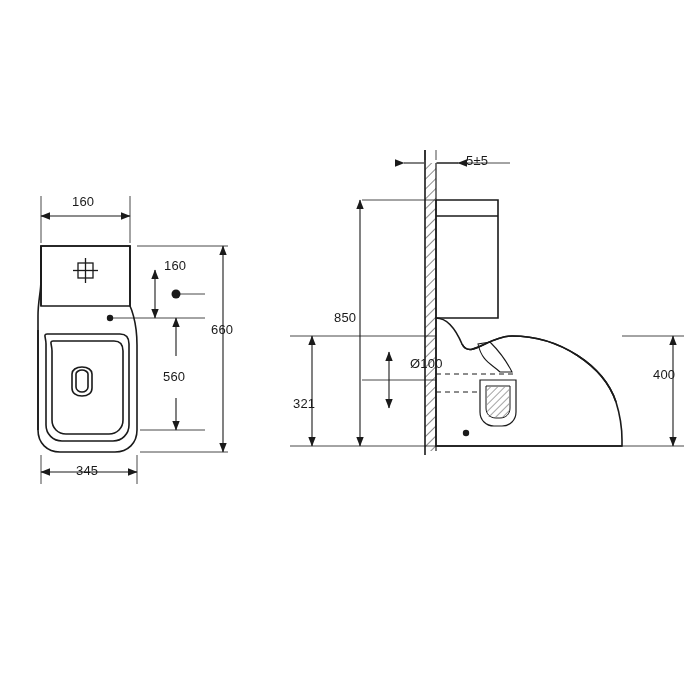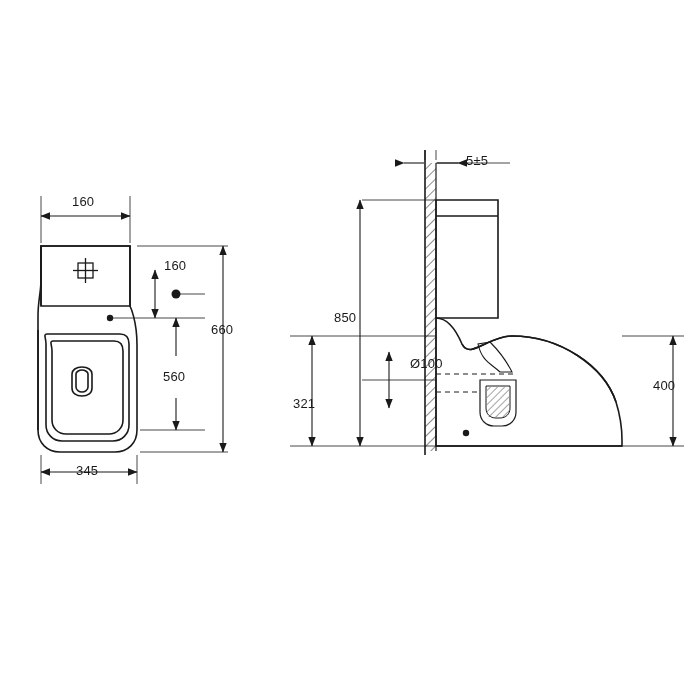--- a/index.html
+++ b/index.html
@@ -186,15 +186,15 @@
   <div class="dim-text" style="left:76px; top:463px;">345</div>
 
   <div class="dim-text" style="left:466px; top:153px;">5±5</div>
 
   <div class="dim-text" style="left:314px; top:310px;margin-left:20px;">850</div>
 
   <div class="dim-text" style="left:362px; top:356px;margin-left:48px;">Ø100</div>
 
   <div class="dim-text" style="left:293px; top:396px;">321</div>
 
-  <div class="dim-text" style="left:653px; top:378px;">400</div>
+  <div class="dim-text" style="left:653px; top:367px;">400</div>
 
 </div>
 
 </body></html>

